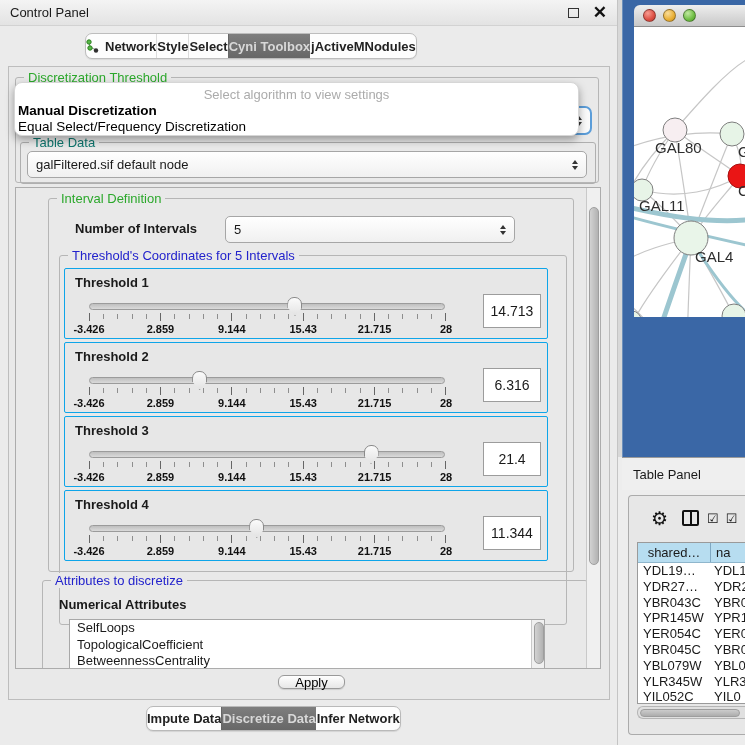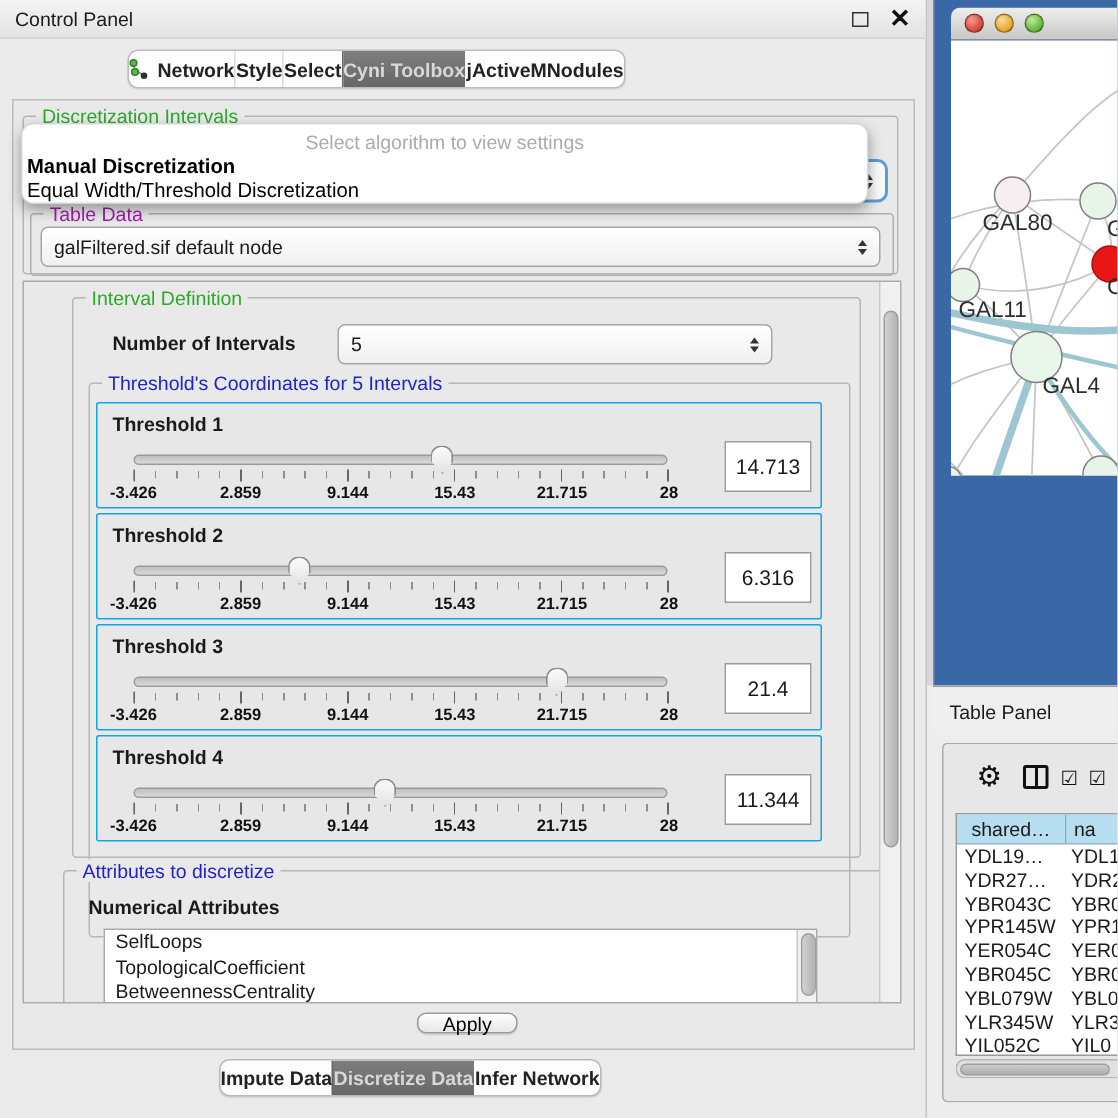--- a/index.html
+++ b/index.html
@@ -24,21 +24,21 @@
   .tab + .tab { border-left:1px solid #DCDCDC; }
   .tab.selected { background:linear-gradient(#7E7E7E,#676767); color:#D8D8D8; border-left-color:#676767; }
   .tab.selected + .tab { border-left-color:#FDFDFD; }
   .content-outer { position:absolute; left:8px; top:66px; width:602px; height:634px;
     background:#E9E9E9; border:1px solid #BDBDBD; }
   
   .fs { position:absolute; border:1px solid #B6B6B6; border-radius:3px; }
   .fs-legend { position:absolute; top:-8px; left:8px; background:#E9E9E9; padding:0 4px; font-size:13px; white-space:nowrap; }
   .legend-green { color:#2CA82C; }
   .legend-blue { color:#2222CC; }
-  .legend-dark { color:#a21caf; }
+  .legend-dark { color:#0f766e; }
   
   .combo { position:absolute; display:flex; align-items:center; height:27px;
     background:linear-gradient(#FFFFFF,#F0F0F0); border:1px solid #A6A6A6; border-radius:5px;
     font-size:13px; padding:0 8px; }
   .combo-value { flex:1; overflow:hidden; white-space:nowrap; }
   .stepper { display:flex; flex-direction:column; gap:2px; align-items:center; margin-left:6px; }
   .arr-up { width:0; height:0; border-left:3.5px solid transparent; border-right:3.5px solid transparent; border-bottom:4.5px solid #333; }
   .arr-down { width:0; height:0; border-left:3.5px solid transparent; border-right:3.5px solid transparent; border-top:4.5px solid #333; }
   .combo.focused { border:2.5px solid #5B9DD9; border-radius:7px; background:#FAFAFA; }
   
@@ -153,21 +153,21 @@
       <span>Cyni Toolbox</span>
     </div>
     <div class="tab">
       <span>jActiveMNodules</span>
     </div>
   </div>
 
   <div class="content-outer">
 
     <div class="fs" style="left:6px; top:10px; width:584px; height:106px;">
-      <span class="fs-legend legend-green">Discretization Intervals</span>
+      <span class="fs-legend legend-green">Discretization Threshold</span>
       <div class="combo focused" style="left:8px; top:28px; width:568px; height:29px;">
         <span class="combo-value"></span>
         <span class="stepper">
             <span class="arr-up"></span>
             <span class="arr-down"></span>
           </span>
       </div>
 
       <div class="fs" style="left:4px; top:64px; width:576px; height:42px; border-color:#AFAFAF;">
         <span class="fs-legend legend-dark">Table Data</span>
@@ -177,21 +177,21 @@
               <span class="arr-up"></span>
               <span class="arr-down"></span>
             </span>
         </div>
       </div>
     </div>
 
     <div class="algo-popup" style="left:5px; top:15px;">
       <div class="popup-prompt">Select algorithm to view settings</div>
       <div class="popup-opt bold">Manual Discretization</div>
-      <div class="popup-opt">Equal Width/Threshold Discretization</div>
+      <div class="popup-opt">Equal Select/Frequency Discretization</div>
     </div>
 
     <div class="scrollpane" style="left:6px; top:120px;">
 
       <div class="fs" style="left:32px; top:10px; width:526px; height:374px;">
         <span class="fs-legend legend-green">Interval Definition</span>
 
         <span class="attr-label" style="left:26px; top:22px; position:absolute;">Number of Intervals</span>
         <div class="combo" style="left:176px; top:17px; width:290px;">
           <span class="combo-value">5</span>

